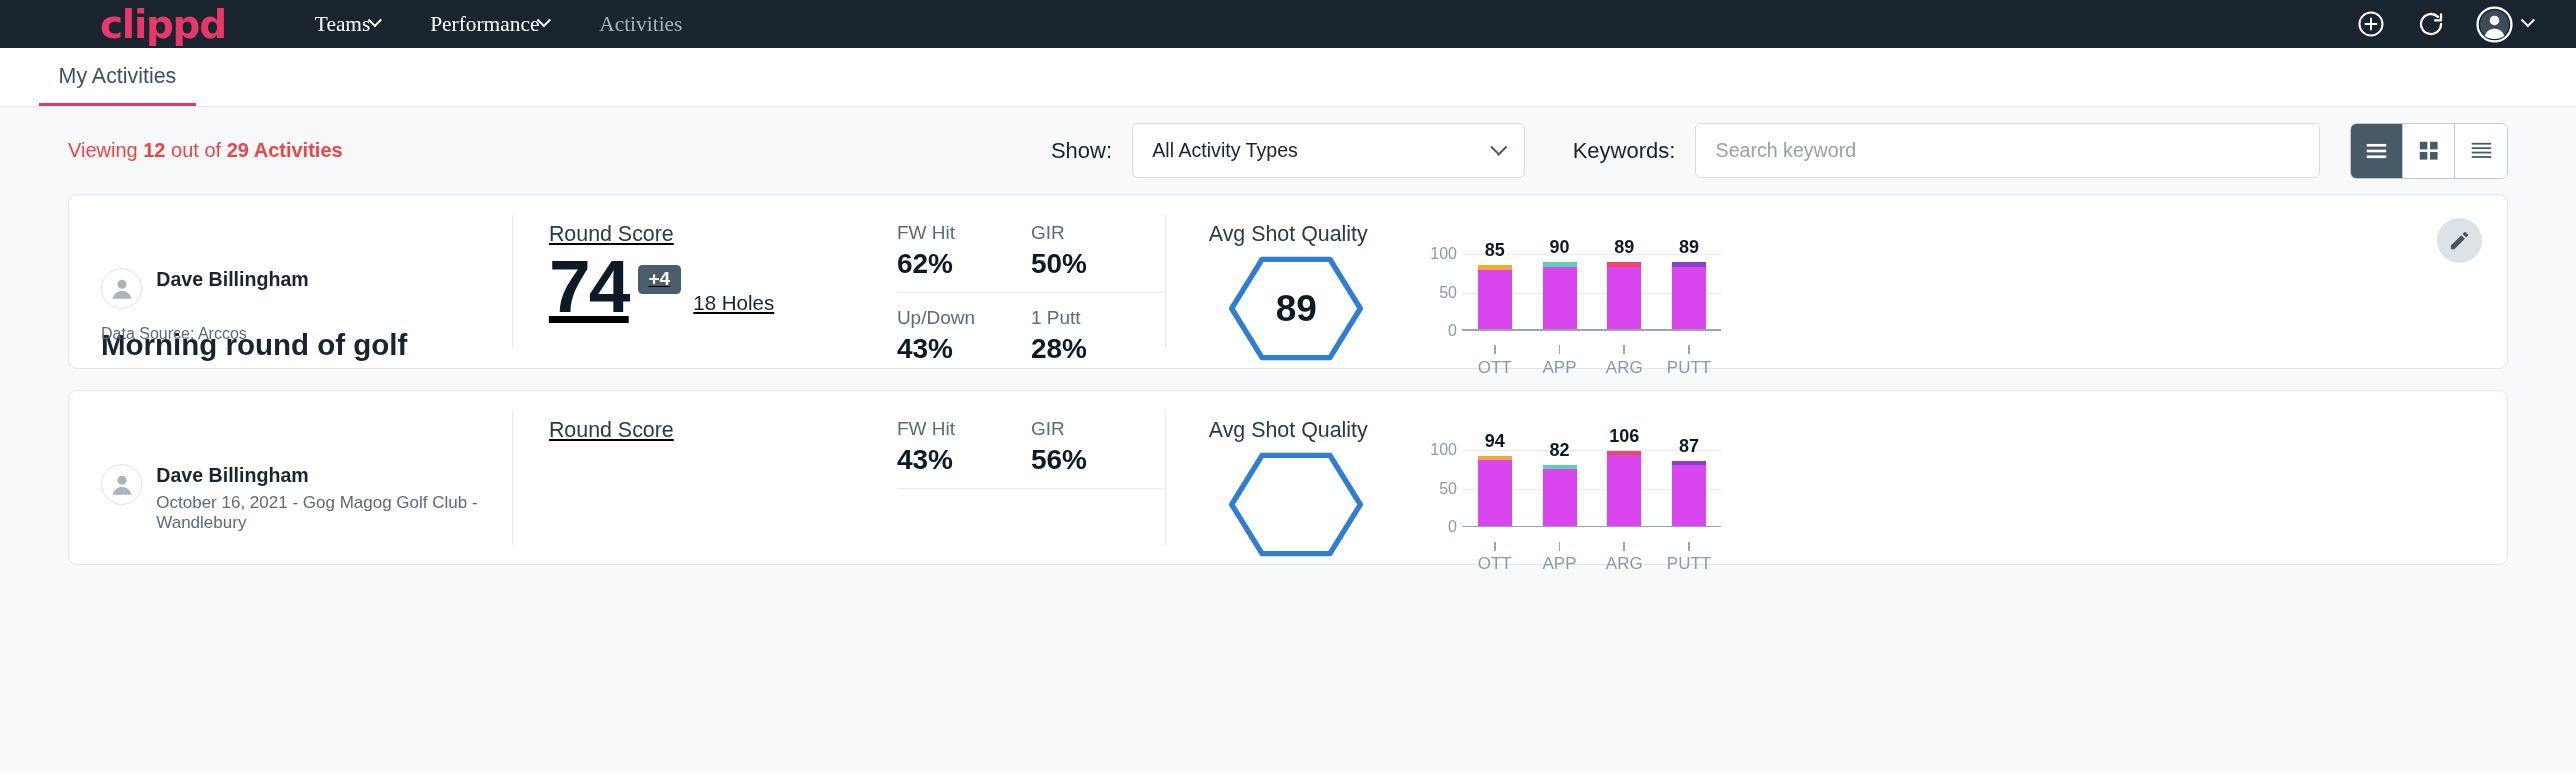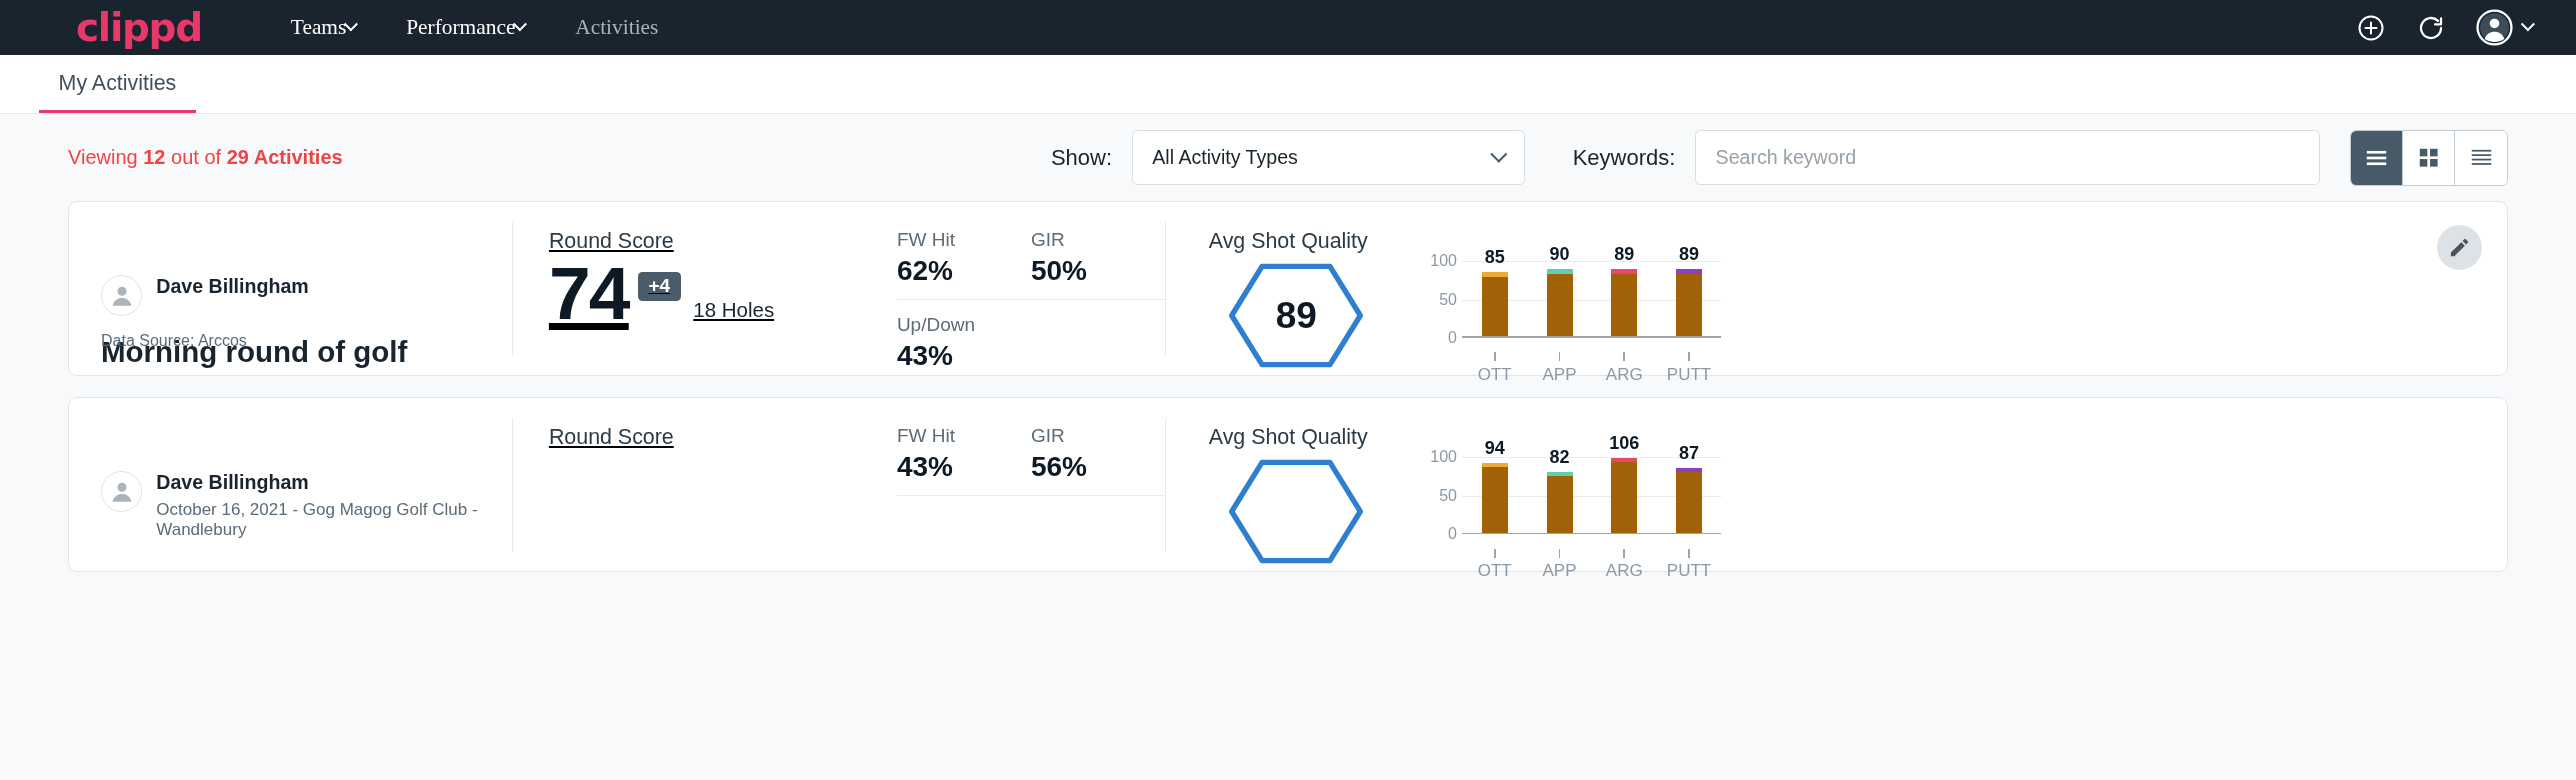--- a/index.html
+++ b/index.html
@@ -6,25 +6,25 @@
   html, body {
     width: 2576px; height: 780px;
     overflow: hidden;
     background: #ffffff;
     font-family: "Liberation Sans", sans-serif;
     -webkit-font-smoothing: antialiased;
   }
 
   
   .topnav {
-    height: 55px;
+    height: 48px;
     background: #19242e;
     display: flex;
     align-items: center;
-    padding: 0 43px 0 76px;
+    padding: 0 43px 0 100px;
     position: relative;
   }
   .logo {
     font-size: 39px;
     font-weight: 700;
     color: #e8386a;
     letter-spacing: -1.3px;
     line-height: 1;
     margin-right: 64px;
     font-family: "DejaVu Sans", sans-serif;
@@ -220,21 +220,21 @@
     font-size: 16px; color: #8c98a3; text-align: right;
   }
   .ytick { position: absolute; right: 5.4px; transform: translateY(-50%); }
   .plot { position: relative; height: 77px; width: 259px; }
   .grid {
     position: absolute; left: 0; right: 0; height: 0.9px; background: #e8ecef;
   }
   .baseline { position: absolute; left: 0; right: 0; bottom: 0; height: 1.8px; background: #9aa5ae; }
   .bars { position: absolute; left: 0; right: 0; bottom: 1.8px; height: 75px; display: flex; }
   .barslot { flex: 1; display: flex; flex-direction: column; justify-content: flex-end; align-items: center; }
-  .bar { width: 26px; background: #a16207; position: relative; }
+  .bar { width: 34px; background: #d946ef; position: relative; }
   .barcap { position: absolute; top: 0; left: 0; right: 0; height: 4.5px; }
   .barval {
     position: absolute; left: 50%; transform: translateX(-50%);
     top: -25px; font-size: 18px; font-weight: 700; color: #0d1a26; white-space: nowrap;
   }
   .xlabels { display: flex; width: 259px; margin-top: 14.3px; }
   .xlab { flex: 1; text-align: center; font-size: 17px; color: #8c98a3; }
   .tickmark {
     width: 1.8px; height: 9px; background: #9aa5ae; margin: 0 auto;
   }
@@ -380,20 +380,24 @@
           <div class="statcell bot">
             <div class="stat-lbl">Up/Down</div>
             <div class="stat-val">43%</div>
           </div>
         </div>
         <div class="statcol">
           <div class="statcell top">
             <div class="stat-lbl">GIR</div>
             <div class="stat-val">50%</div>
           </div>
+          <div class="statcell bot">
+            <div class="stat-lbl">1 Putt</div>
+            <div class="stat-val">28%</div>
+          </div>
         </div>
       </div>
     </div>
 
     <div class="vdiv"></div>
 
     <div class="col-quality">
       <div class="sec-label">Avg Shot Quality</div>
       <div class="quality-body">
         <div class="hexwrap">

